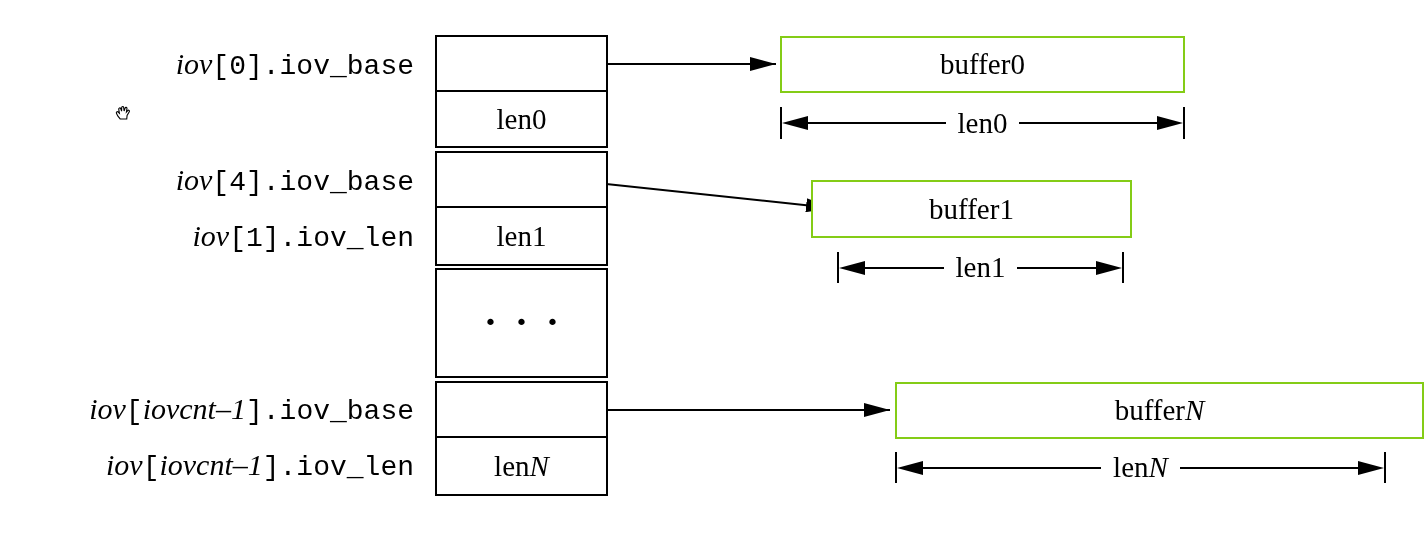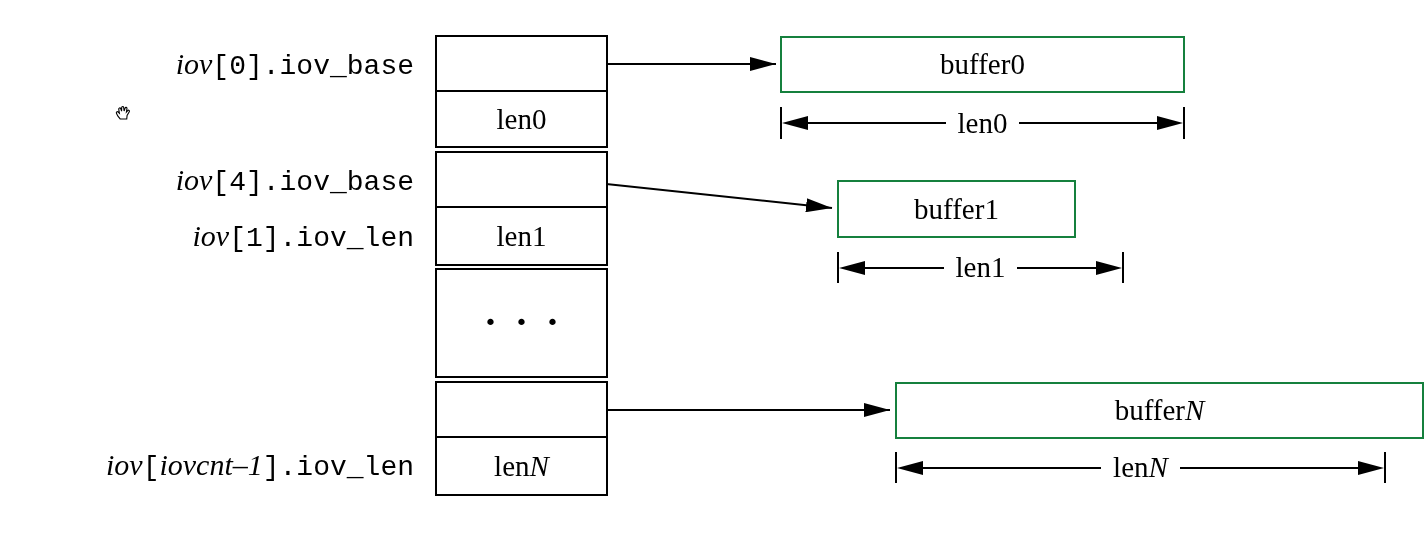--- a/index.html
+++ b/index.html
@@ -24,21 +24,21 @@
   .acell{
     display:flex;align-items:center;justify-content:center;
     font-size:29px;line-height:1;
   }
   .acell.first{height:55px;border-bottom:2px solid #000;box-sizing:border-box;}
   .acell.second{flex:1;}
   .acell .em,.em{font-style:italic;}
   .dots{font-family:"DejaVu Sans", sans-serif;font-size:22px;letter-spacing:18px;padding-left:18px;}
   
   .buffer{
-    position:absolute;border:2px solid #15803d;box-sizing:border-box;background:#fff;
+    position:absolute;border:2px solid #84cc16;box-sizing:border-box;background:#fff;
     display:flex;align-items:center;justify-content:center;
     font-size:29px;line-height:1;
   }
   
   .dim{
     position:absolute;border-left:2px solid #000;border-right:2px solid #000;
     box-sizing:border-box;display:flex;align-items:center;
   }
   .dim .tri-l{width:0;height:0;border-top:7px solid transparent;border-bottom:7px solid transparent;border-right:26px solid #000;}
   .dim .tri-r{width:0;height:0;border-top:7px solid transparent;border-bottom:7px solid transparent;border-left:26px solid #000;}
@@ -63,20 +63,21 @@
     <line x1="570" y1="410" x2="882" y2="410" stroke="#000" stroke-width="2" marker-end="url(#ah)"></line>
   </svg>
 
   <svg class="cursor" width="22" height="22" viewBox="0 0 20 20">
     <path d="M4.5 12 L3.2 9.5 C2.6 8.3 3.8 7.4 4.7 8.2 L5.8 9.3 L5.2 5.6 C5 4.4 6.6 4 7 5.1 L7.8 7.4 L7.9 4.2 C7.9 3 9.5 2.9 9.7 4.1 L10.1 7.3 L11 4.6 C11.4 3.5 12.9 3.9 12.7 5.1 L12.2 8.2 L13.4 6.9 C14.2 6 15.4 6.9 14.8 7.9 L12.8 11.4 L12.5 14.5 L6.5 14.5 L4.5 12 Z" fill="#ffffff" stroke="#000000" stroke-width="1"></path>
   </svg>
 
   <div class="iov-label" style="top:47px"><span class="it">iov</span><span>[0].iov_base</span></div>
   <div class="iov-label" style="top:163px"><span class="it">iov</span><span>[4].iov_base</span></div>
   <div class="iov-label" style="top:219px"><span class="it">iov</span><span>[1].iov_len</span></div>
+  <div class="iov-label" style="top:392px"><span class="it">iov</span><span>[</span><span class="it">iovcnt–1</span><span>].iov_base</span></div>
   <div class="iov-label" style="top:448px"><span class="it">iov</span><span>[</span><span class="it">iovcnt–1</span><span>].iov_len</span></div>
 
   <div class="abox" style="top:35px;height:113px">
     <div class="acell first">
         <span></span>
       </div>
     <div class="acell second">
         <span>len0</span>
       </div>
   </div>
@@ -108,21 +109,21 @@
       <span class="em"></span>
   </div>
   <div class="dim" style="left:772px;top:107px;width:405px;height:32px">
     <span class="tri-l"></span>
       <span class="hline"></span>
     <span class="dlabel"><span>len0</span><span class="em"></span></span>
     <span class="hline"></span>
       <span class="tri-r"></span>
   </div>
 
-  <div class="buffer" style="left:829px;top:180px;width:239px;height:58px">
+  <div class="buffer" style="left:803px;top:180px;width:321px;height:58px">
     <span>buffer1</span>
       <span class="em"></span>
   </div>
   <div class="dim" style="left:829px;top:252px;width:287px;height:31px">
     <span class="tri-l"></span>
       <span class="hline"></span>
     <span class="dlabel"><span>len1</span><span class="em"></span></span>
     <span class="hline"></span>
       <span class="tri-r"></span>
   </div>

